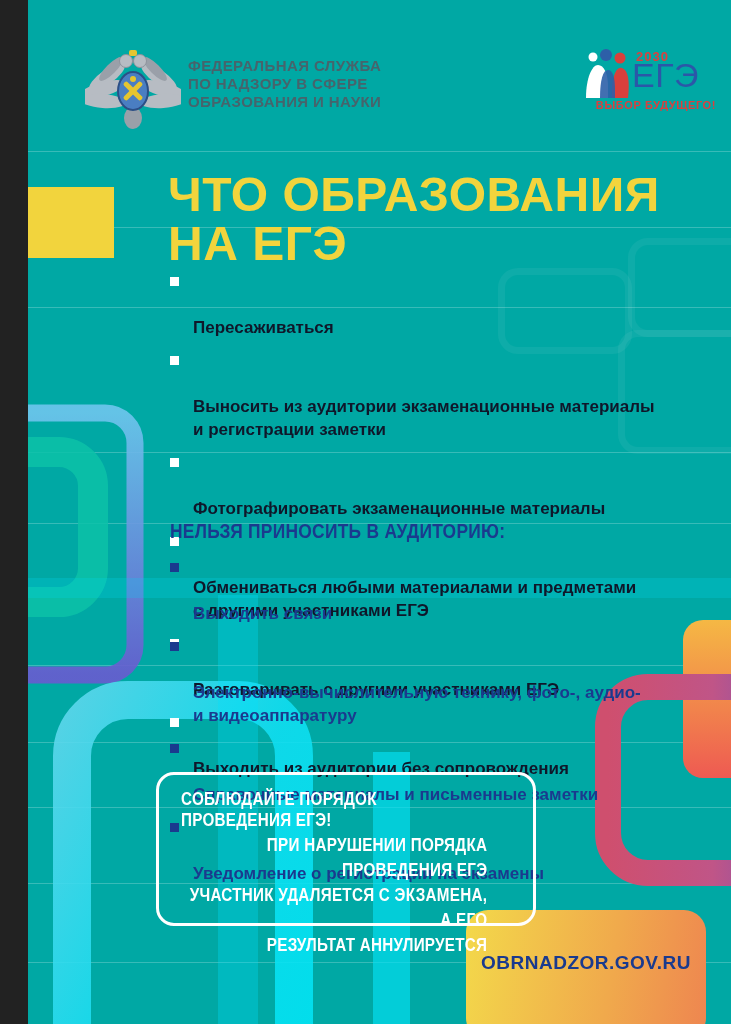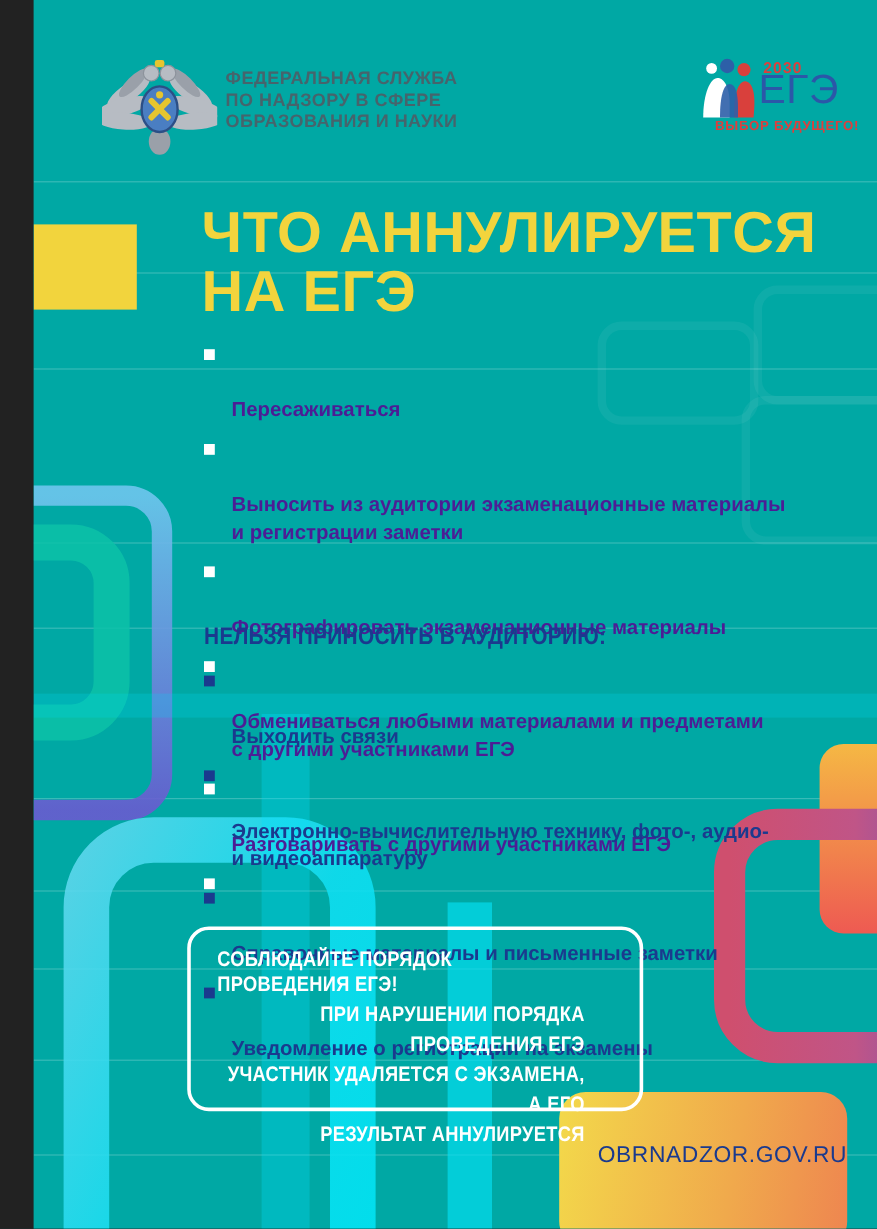--- a/index.html
+++ b/index.html
@@ -22,42 +22,42 @@
   .ege-abbr{position:absolute;left:48px;top:10px;color:#2b57a8;font-size:34px;font-weight:normal;letter-spacing:0.5px;}
   .ege-slogan{position:absolute;left:0;top:53px;width:132px;color:#dd3f3d;font-size:11px;font-weight:bold;letter-spacing:0.6px;text-align:right;}
 
   
   .title-rect{position:absolute;left:0;top:187px;width:86px;height:71px;background:#f2d43d;}
   .poster-title{position:absolute;left:140px;top:170px;font-size:48px;line-height:49px;
     font-weight:bold;color:#f2d43d;letter-spacing:0.5px;}
 
   
   .list{position:absolute;left:142px;width:530px;}
-  .list-white{top:284px;color:#4c1d95;}
+  .list-white{top:270px;color:#0f172a;}
   .list-navy{top:556px;color:#1a3a8e;}
   .li{position:relative;padding-left:23px;margin-bottom:10px;
     font-size:17px;font-weight:bold;line-height:23px;white-space:pre-line;}
   .sq{position:absolute;left:0;top:7px;width:9px;height:9px;}
   .list-white .sq{background:#ffffff;}
   .list-navy .sq{background:#1a3a8e;}
   .section-heading{position:absolute;left:142px;top:520px;color:#1a3a8e;
     font-size:20px;font-weight:bold;letter-spacing:0.3px;}
 
   
   .warning-box{position:absolute;left:128px;top:772px;width:374px;height:148px;
     border:3.5px solid #ffffff;border-radius:18px;color:#ffffff;}
   .warning-heading{position:absolute;left:22px;top:14px;font-size:17.5px;font-weight:bold;letter-spacing:0.3px;}
   .warning-body{position:absolute;left:22px;top:58px;font-size:17.5px;font-weight:bold;
     line-height:25px;letter-spacing:0.3px;text-align:right;}
 
   
   .footer-box{position:absolute;left:438px;top:910px;width:240px;height:130px;border-radius:22px;
     background:linear-gradient(100deg,#f3d94a 0%,#f0a94c 60%,#ee8550 100%);}
-  .footer-url{position:absolute;left:0;top:42px;width:240px;text-align:right;
-    color:#1a3a8e;font-size:19px;font-weight:normal;letter-spacing:0.5px;}
+  .footer-url{position:absolute;left:0;top:42px;width:240px;text-align:center;
+    color:#1a3a8e;font-size:19px;font-weight:bold;letter-spacing:0.5px;}
 </style>
 </head>
 <body>
 
 <div id="poster">
 
   <div class="faint" style="left:600px;top:238px;width:170px;height:85px;"></div>
   <div class="faint" style="left:470px;top:268px;width:120px;height:72px;"></div>
   <div class="faint" style="left:590px;top:330px;width:160px;height:110px;"></div>
 
@@ -140,21 +140,21 @@
       <path d="M16,50 C16,32 19,22 24,22 C29,22 31,30 31,42 L31,50 Z" fill="#2d5fa8" opacity="0.9"></path>
       <circle cx="9" cy="9" r="4.5" fill="#ffffff"></circle>
       <circle cx="22" cy="7" r="6" fill="#2d5fa8"></circle>
       <circle cx="36" cy="10" r="5.5" fill="#d9403c"></circle>
     </svg>
     <div class="ege-year">2030</div>
     <div class="ege-abbr">ЕГЭ</div>
     <div class="ege-slogan">ВЫБОР БУДУЩЕГО!</div>
   </div>
 
-  <div class="poster-title pre">ЧТО АННУЛИРУЕТСЯ
+  <div class="poster-title pre">ЧТО ОБРАЗОВАНИЯ
 НА ЕГЭ</div>
 
   <div class="list list-white">
 
       <div class="li">
         <span class="sq"></span>
         <span>Пересаживаться</span>
       </div>
 
       <div class="li">
@@ -174,20 +174,21 @@
 с другими участниками ЕГЭ</span>
       </div>
 
       <div class="li">
         <span class="sq"></span>
         <span>Разговаривать с другими участниками ЕГЭ</span>
       </div>
 
       <div class="li">
         <span class="sq"></span>
+        <span>Выходить из аудитории без сопровождения</span>
       </div>
     </div>
 
   <div class="section-heading">
     <span class="cond">НЕЛЬЗЯ ПРИНОСИТЬ В АУДИТОРИЮ:</span>
   </div>
   <div class="list list-navy">
 
       <div class="li">
         <span class="sq"></span>

